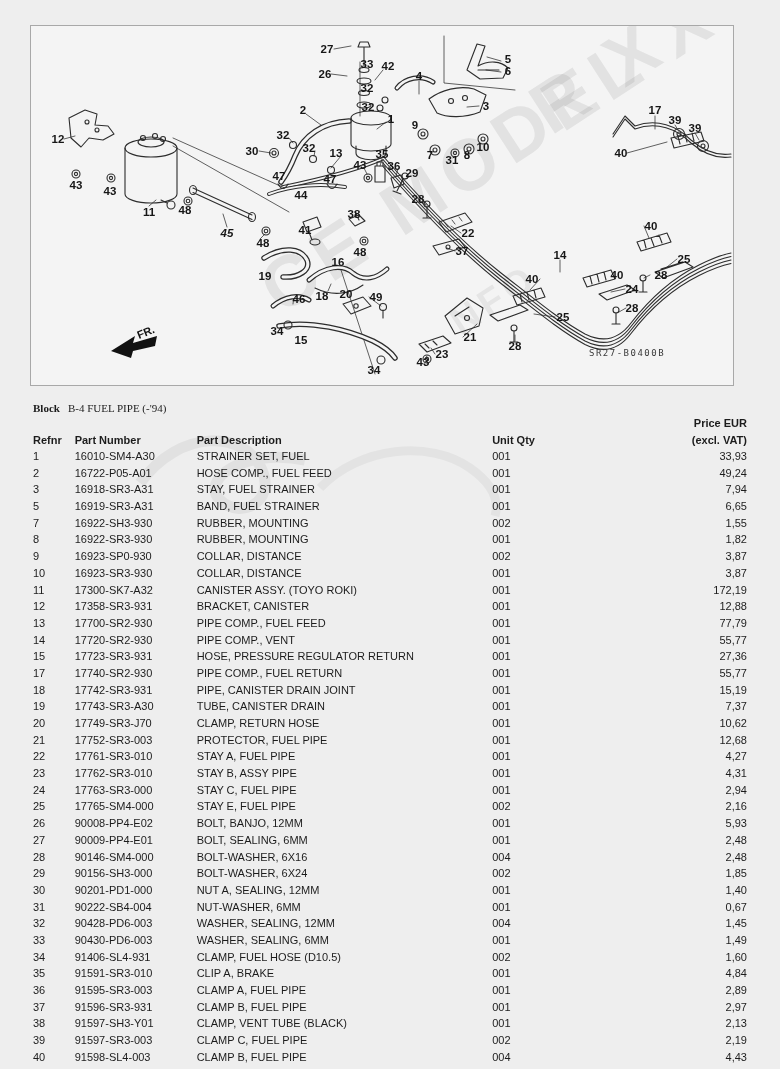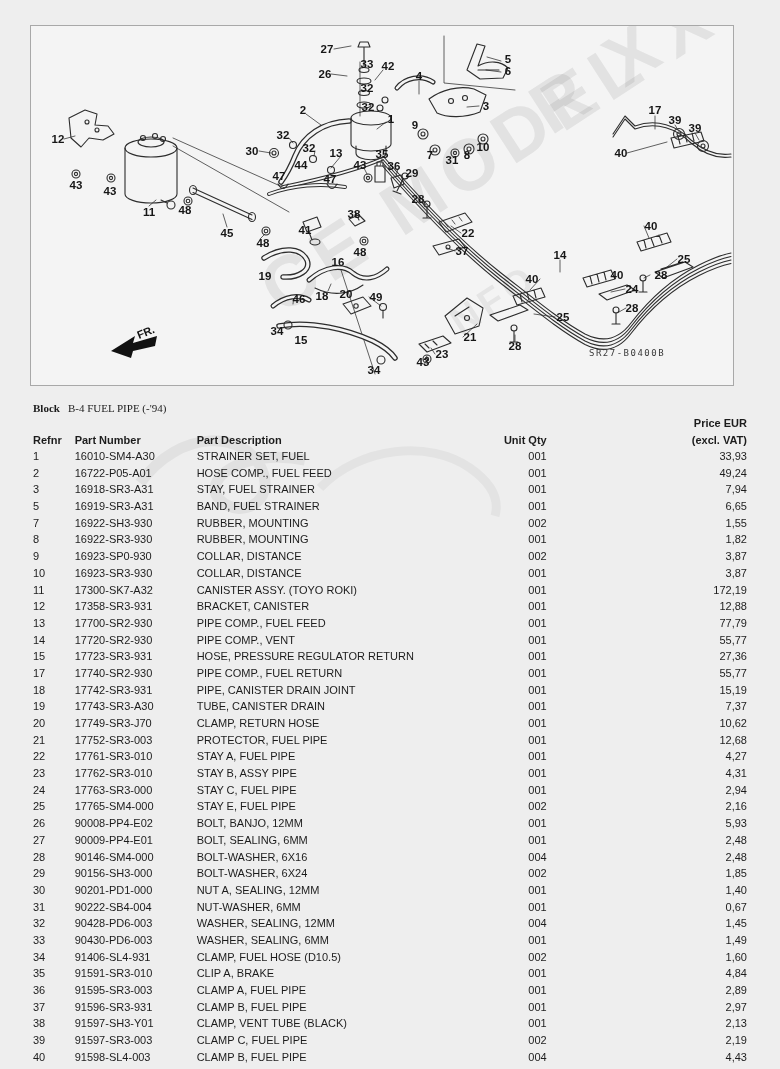--- a/index.html
+++ b/index.html
@@ -27,21 +27,21 @@
   .block-line{position:absolute;top:0;left:0;height:14px;line-height:14px;font-family:Liberation Serif, serif;}
   .block-line .blk{font-weight:bold;margin-right:8px;}
   .hdr-price{position:absolute;top:14px;left:0;width:714px;display:flex;height:17px;line-height:17px;font-weight:bold;}
   .hdr-cols{position:absolute;top:31px;left:0;width:714px;display:flex;height:17px;line-height:17px;font-weight:bold;}
   .tbody{position:absolute;top:47px;left:0;width:714px;}
   .trow{display:flex;height:16.7px;line-height:16.7px;}
   .tcell{display:block;overflow:hidden;white-space:nowrap;}
   .c1{width:42px;}
   .c2{width:117px;}
   .c3{width:298px;padding-left:6px;}
-  .c4{width:55px;text-align:right;}
+  .c4{width:55px;}
   .c5{width:202px;text-align:right;}
   .spacer{flex:1;}
   .wm-table{position:absolute;left:0;top:388px;pointer-events:none;}
 </style>
 </head>
 <body>
 
 <div class="diagram-box">
   <svg width="702" height="359" viewBox="0 0 702 359">
 
@@ -238,36 +238,36 @@
       <span class="callout" style="left: 278px; top: 122px;">32</span>
       <span class="callout" style="left: 305px; top: 127px;">13</span>
       <span class="callout" style="left: 329px; top: 139px;">43</span>
       <span class="callout" style="left: 351px; top: 128px;">35</span>
       <span class="callout" style="left: 363px; top: 140px;">36</span>
       <span class="callout" style="left: 27px; top: 113px;">12</span>
       <span class="callout" style="left: 45px; top: 159px;">43</span>
       <span class="callout" style="left: 79px; top: 165px;">43</span>
       <span class="callout" style="left: 118px; top: 186px;">11</span>
       <span class="callout" style="left: 154px; top: 184px;">48</span>
-      <span class="callout" style="left: 196px; top: 207px;">45</span>
+      <span class="callout" style="left: 196px; top: 207px; font-style: italic;">45</span>
       <span class="callout" style="left: 232px; top: 217px;">48</span>
       <span class="callout" style="left: 234px; top: 250px;">19</span>
       <span class="callout" style="left: 268px; top: 273px;">46</span>
       <span class="callout" style="left: 291px; top: 270px;">18</span>
       <span class="callout" style="left: 307px; top: 236px;">16</span>
       <span class="callout" style="left: 315px; top: 268px;">20</span>
       <span class="callout" style="left: 345px; top: 271px;">49</span>
       <span class="callout" style="left: 246px; top: 305px;">34</span>
       <span class="callout" style="left: 270px; top: 314px;">15</span>
       <span class="callout" style="left: 343px; top: 344px;">34</span>
       <span class="callout" style="left: 392px; top: 336px;">43</span>
       <span class="callout" style="left: 411px; top: 328px;">23</span>
       <span class="callout" style="left: 439px; top: 311px;">21</span>
       <span class="callout" style="left: 248px; top: 150px;">47</span>
-      <span class="callout" style="left: 270px; top: 139px;">44</span>
+      <span class="callout" style="left: 270px; top: 169px;">44</span>
       <span class="callout" style="left: 299px; top: 153px;">47</span>
       <span class="callout" style="left: 323px; top: 188px;">38</span>
       <span class="callout" style="left: 274px; top: 204px;">41</span>
       <span class="callout" style="left: 329px; top: 226px;">48</span>
       <span class="callout" style="left: 387px; top: 173px;">28</span>
       <span class="callout" style="left: 437px; top: 207px;">22</span>
       <span class="callout" style="left: 431px; top: 225px;">37</span>
       <span class="callout" style="left: 529px; top: 229px;">14</span>
       <span class="callout" style="left: 501px; top: 253px;">40</span>
       <span class="callout" style="left: 532px; top: 291px;">25</span>

